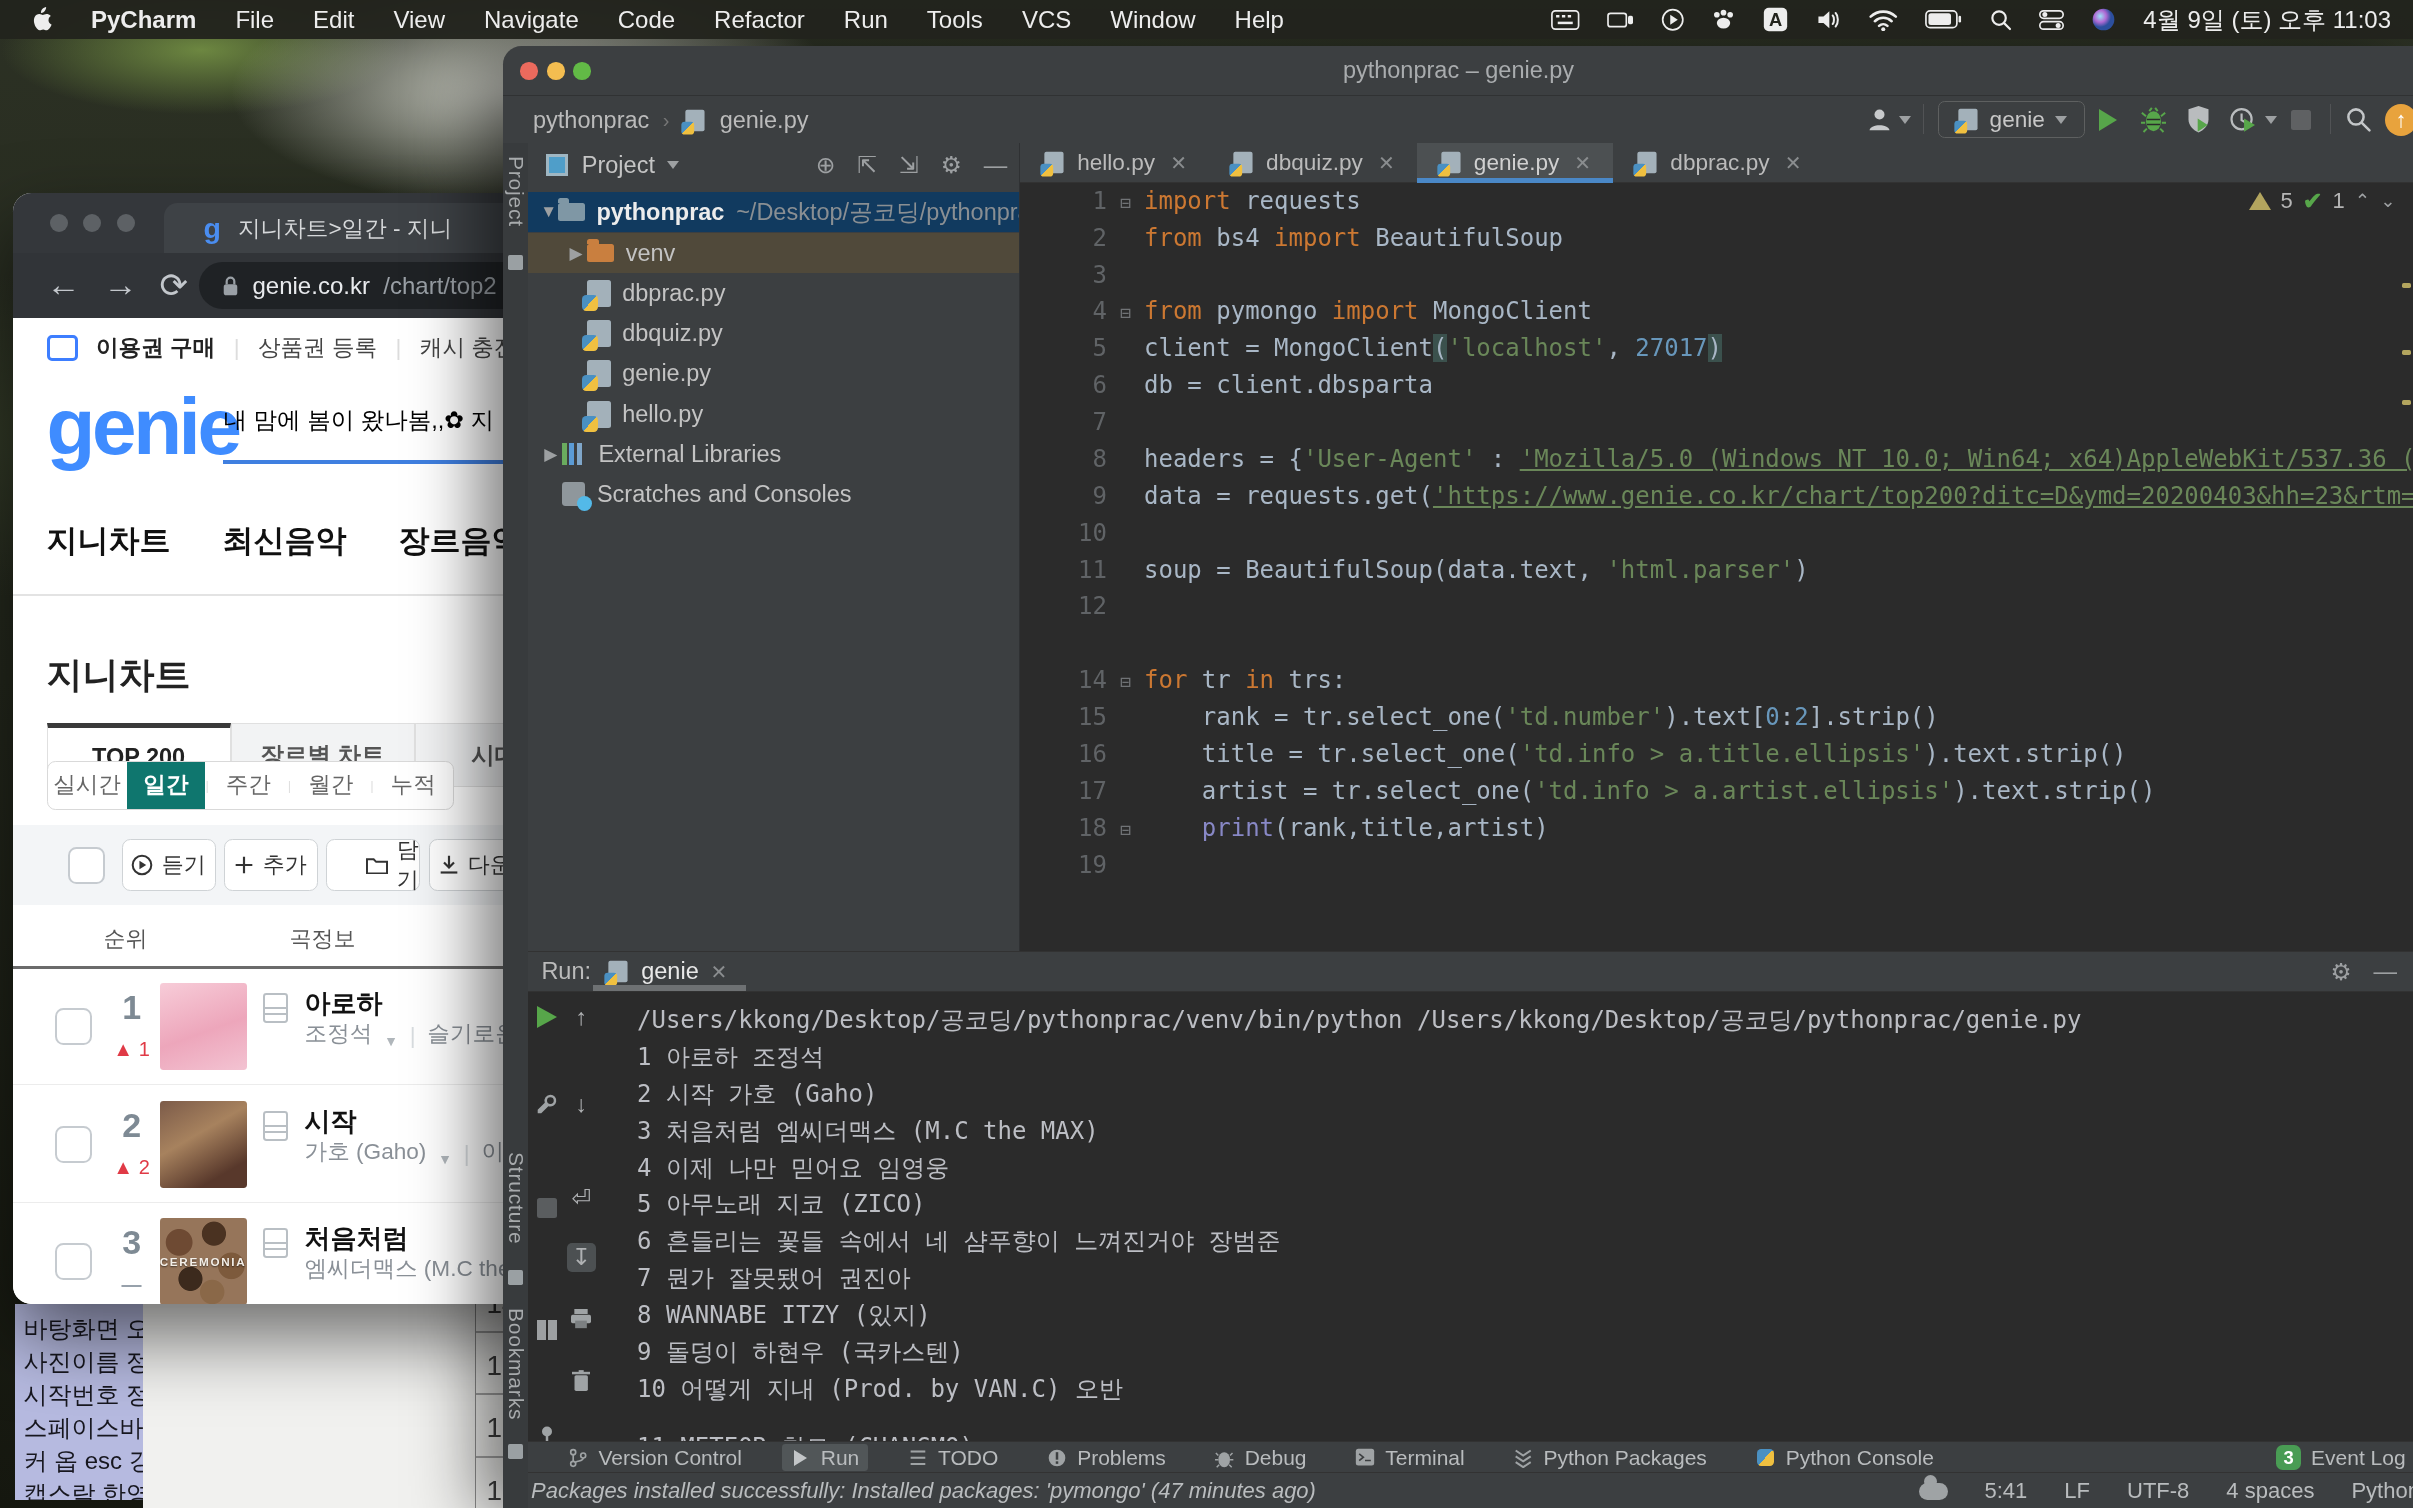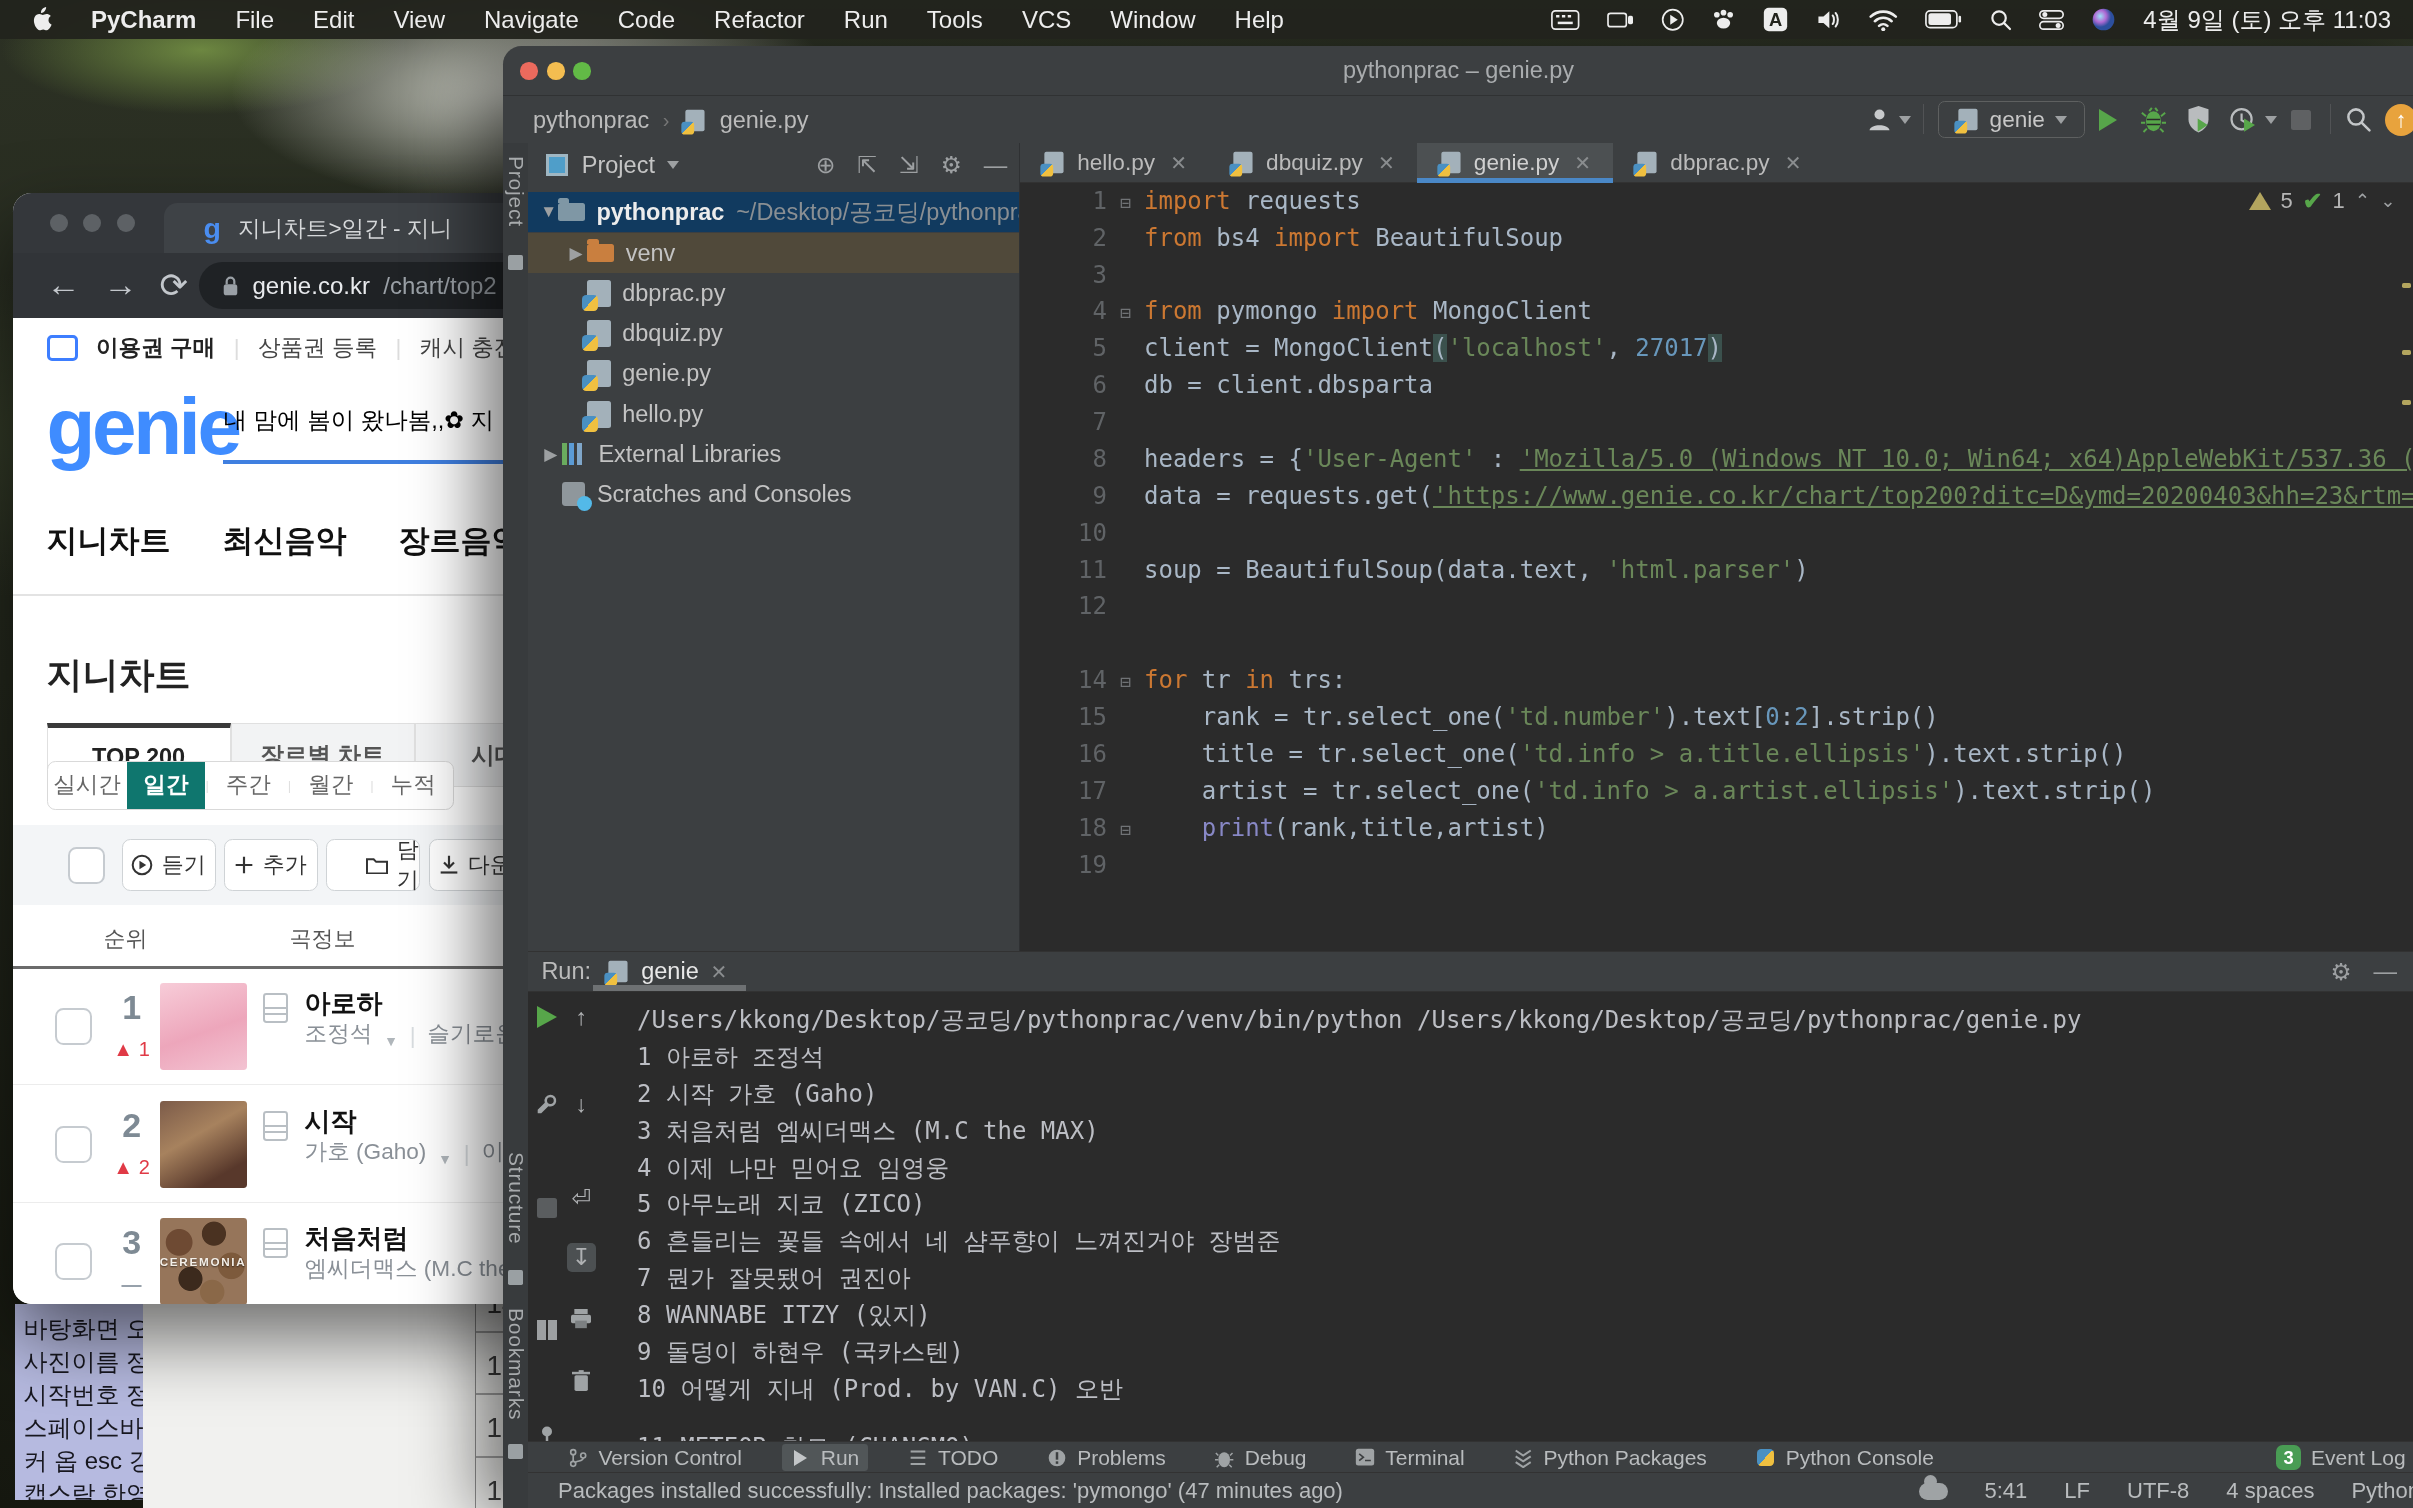--- a/index.html
+++ b/index.html
@@ -208,21 +208,21 @@
   .bb-item.active{background:#515658;border-radius:3.4px;}
   .bb-ico{display:inline-flex;width:20px;height:20px;align-items:center;justify-content:center;color:#9fa3a5;font-size:18.4px;}
   .bb-tri{width:0;height:0;border-left:13.4px solid #c3c6c8;border-top:8.4px solid transparent;border-bottom:8.4px solid transparent;}
   .bb-py{width:17px;height:17px;border-radius:4.2px;background:linear-gradient(135deg,#4a90c2 50%,#f0c040 50%);}
   .bb-right{position:absolute;right:8.4px;display:flex;align-items:center;gap:10px;}
   .bb-badge{min-width:25px;height:25px;border-radius:6.7px;background:#499c54;color:#fff;font-weight:bold;
     display:flex;align-items:center;justify-content:center;font-size:18.4px;}
 
   .i-statusbar{position:absolute;left:25px;right:0;top:1329px;height:36px;background:#3c3f41;
     border-top:0.8px solid #323232;display:flex;align-items:center;font-size:22px;color:#b9bcbe;overflow:hidden;}
-  .sb-msg{margin-left:30px;white-space:nowrap;}
+  .sb-msg{margin-left:3px;white-space:nowrap;font-style:italic;}
   .sb-right{position:absolute;left:1391px;display:flex;align-items:center;gap:37px;white-space:nowrap;}
   .sb-cloud{width:28.5px;height:17px;background:#9fa3a5;border-radius:8.4px;position:relative;}
   .sb-cloud::before{content:"";position:absolute;left:5px;top:-7.5px;width:13.4px;height:13.4px;border-radius:50%;background:#9fa3a5;}
 
   svg{display:block;}
 </style>
 </head>
 <body>
 
 <div id="root">

